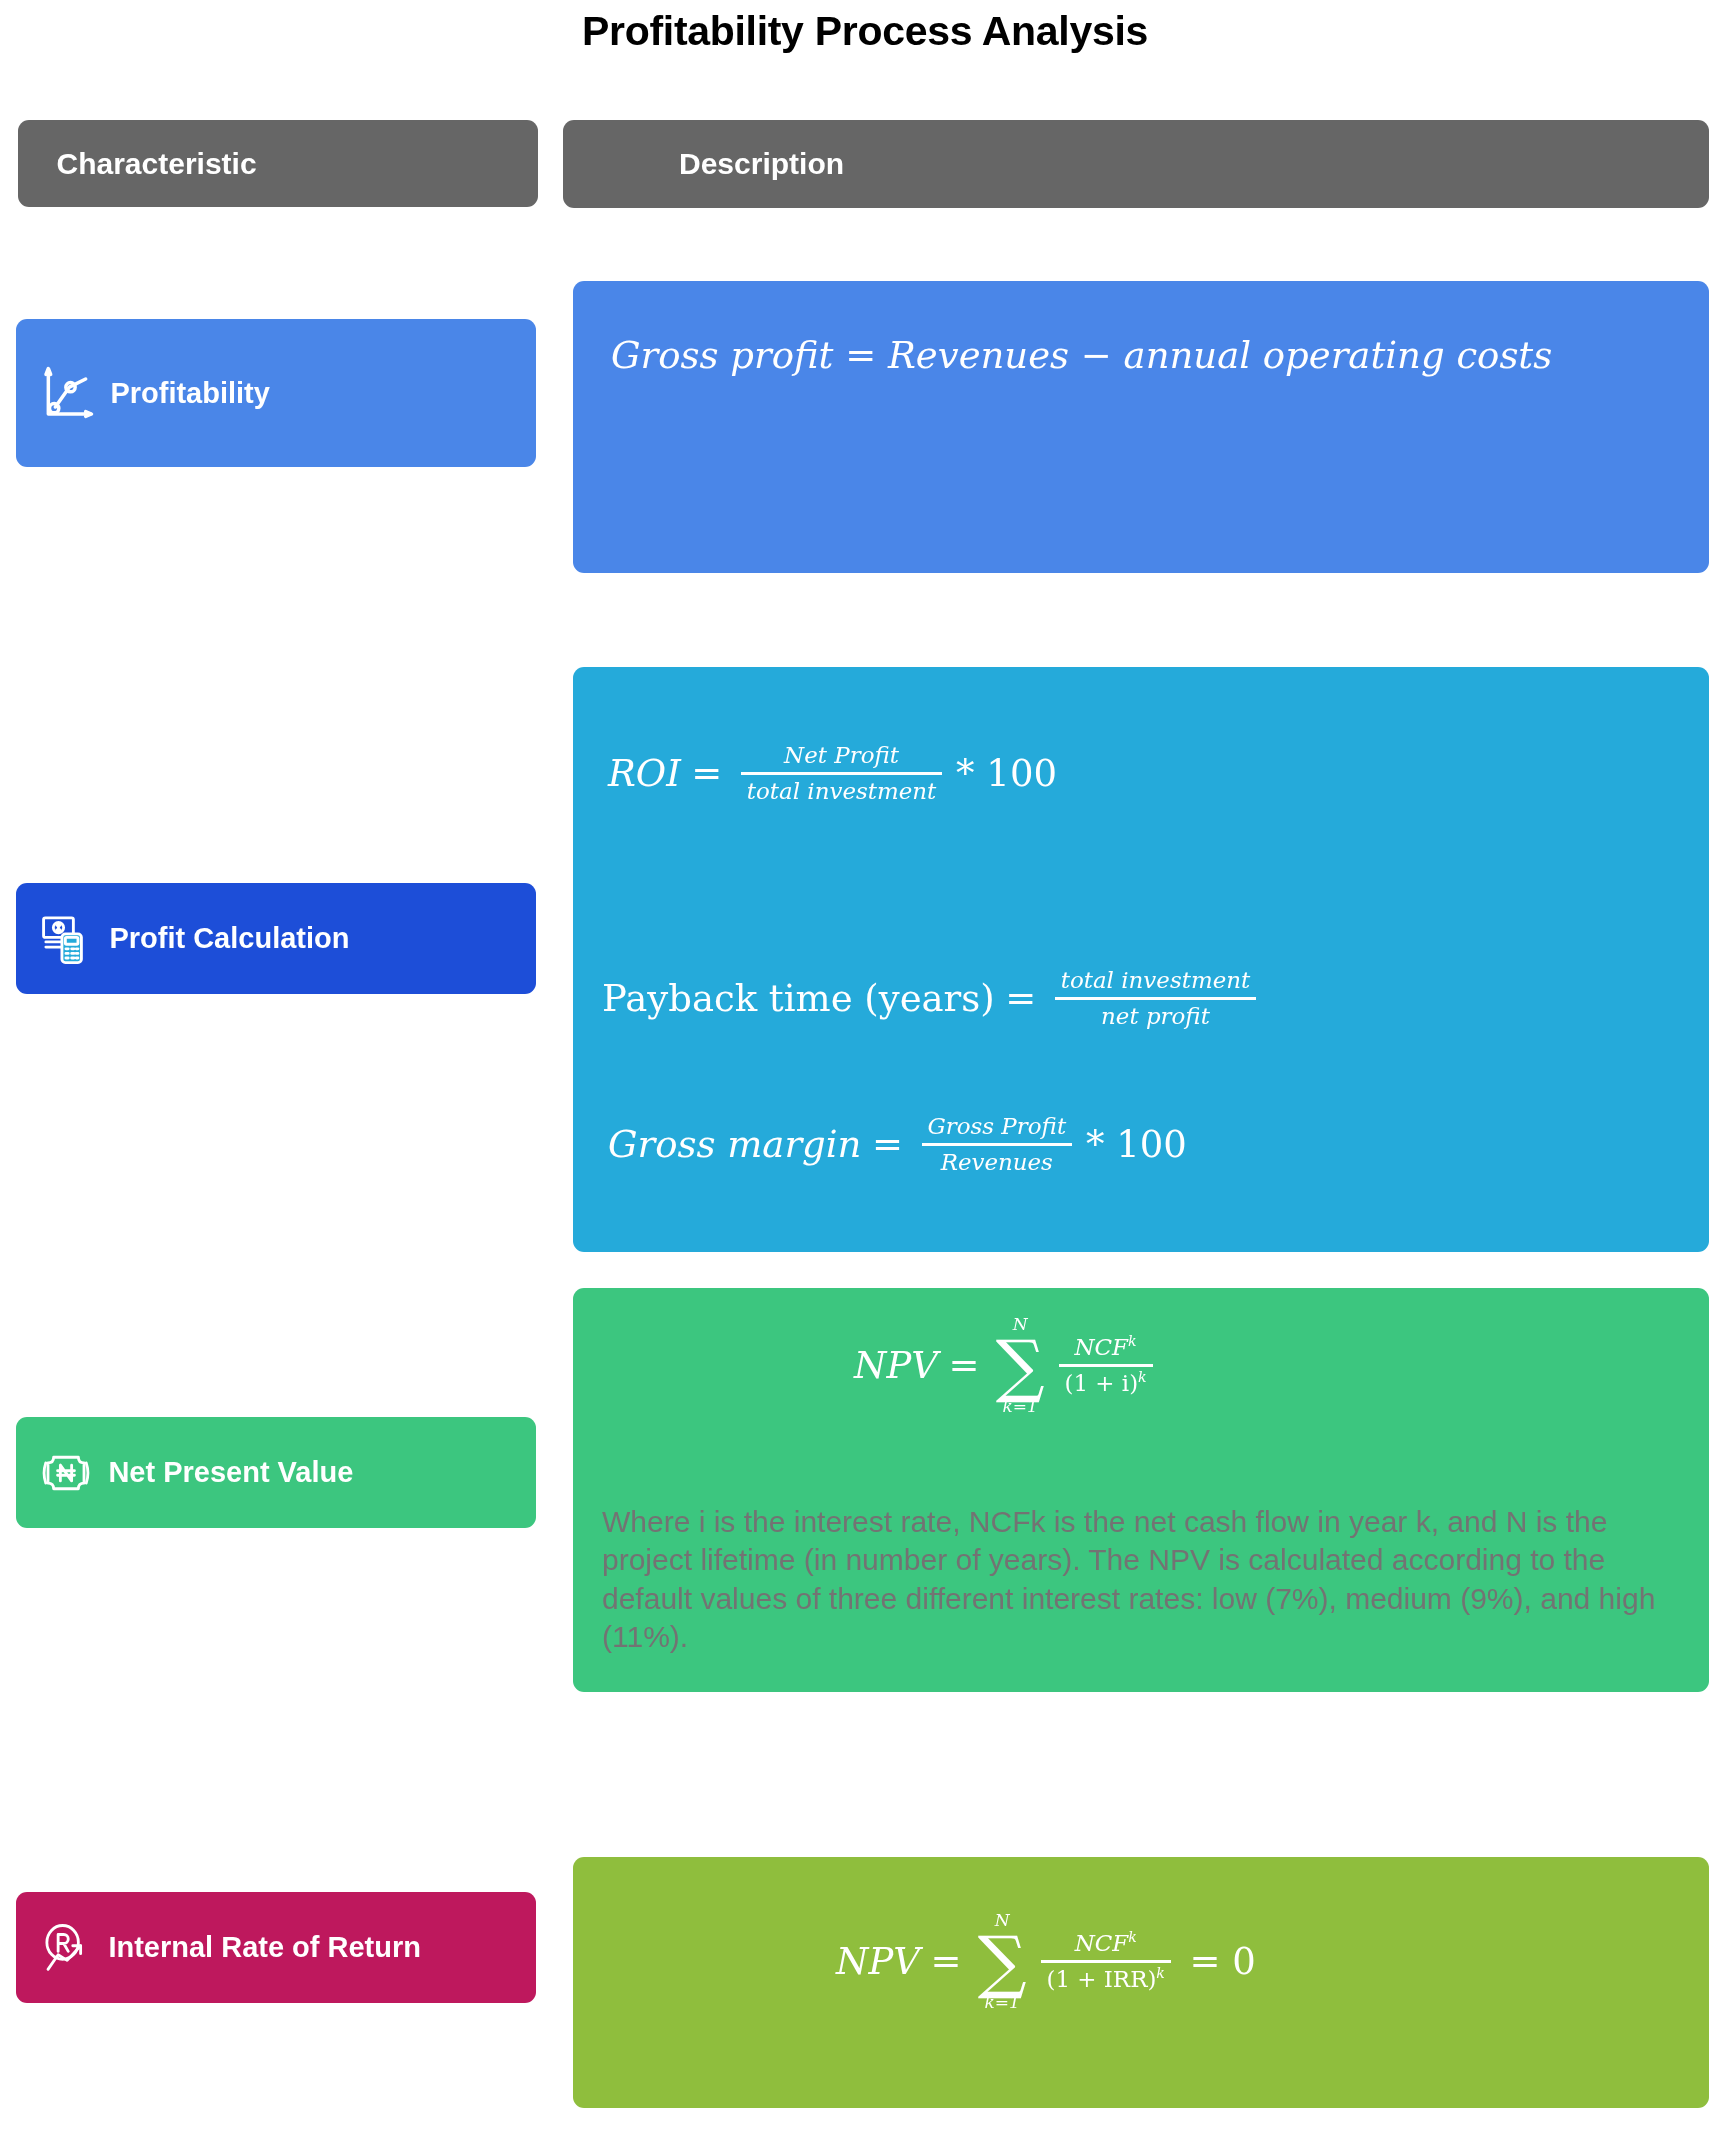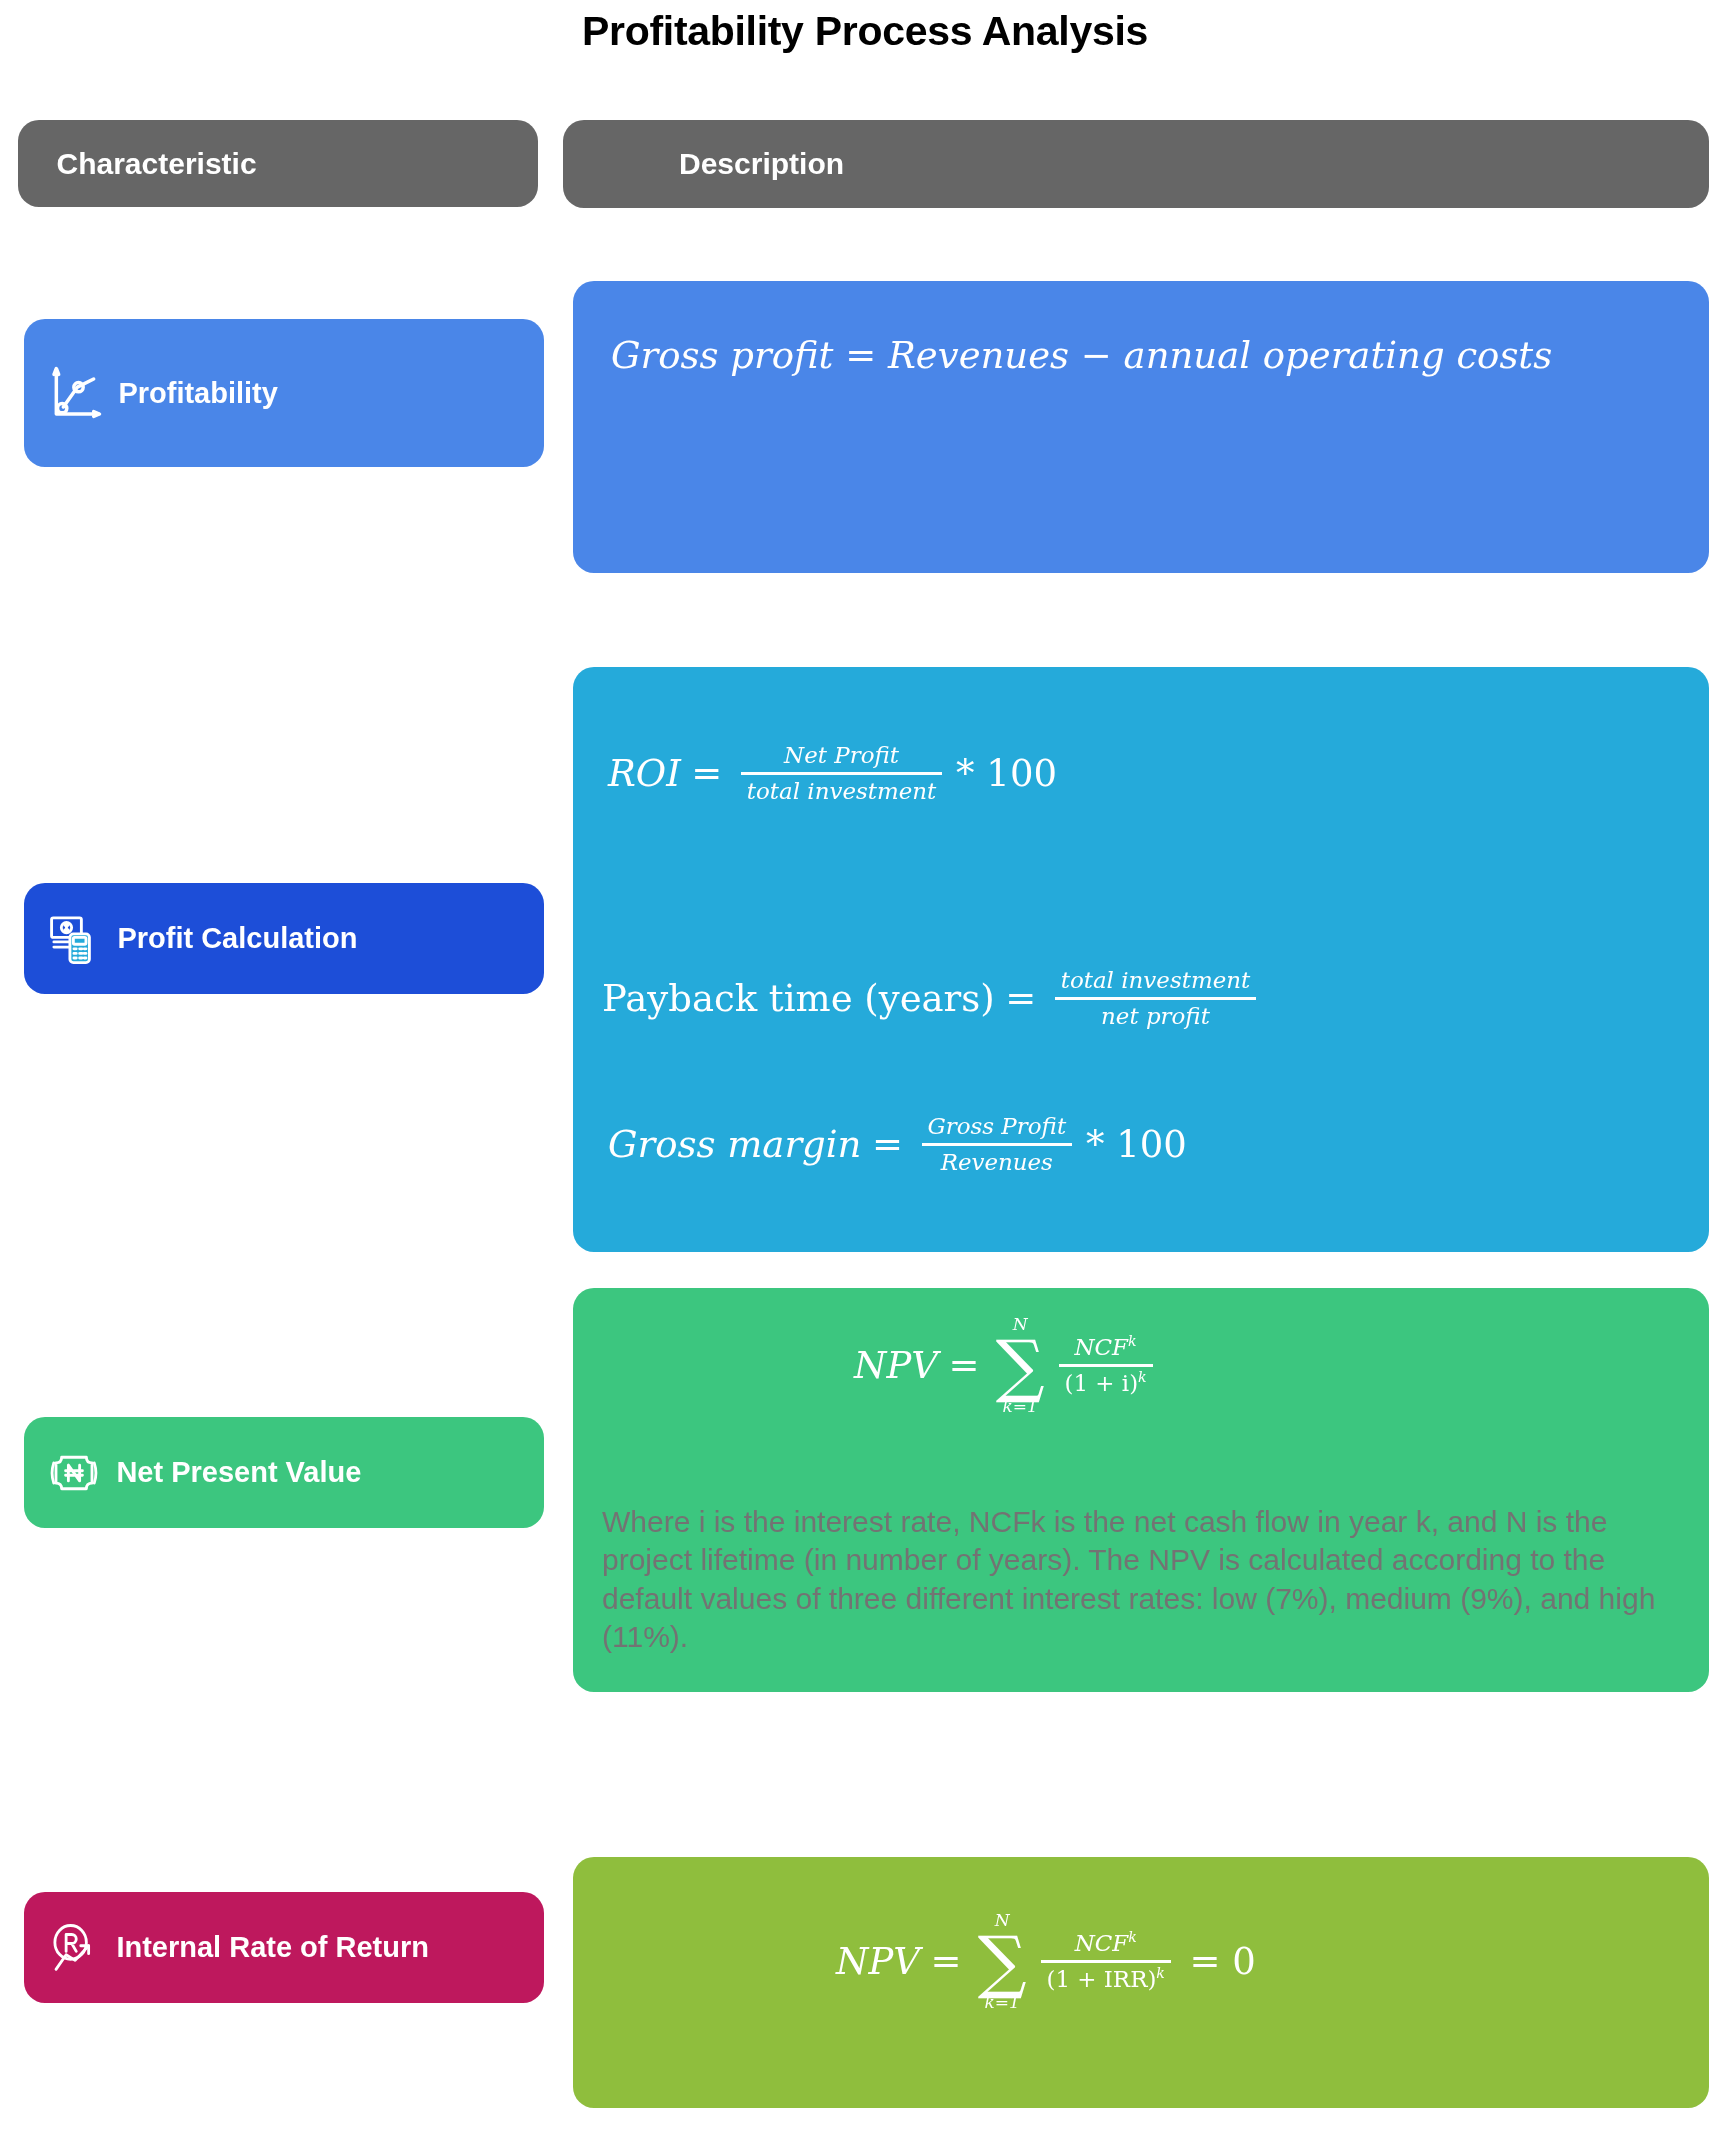--- a/index.html
+++ b/index.html
@@ -24,21 +24,21 @@
     text-align: center;
     font-size: 41px;
     font-weight: bold;
     color: #000000;
     letter-spacing: -0.3px;
   }
 
   
   .card {
     position: absolute;
-    border-radius: 21px;
+    border-radius: 11px;
     box-sizing: border-box;
   }
 
   
   .hdr {
     background: #666666;
     color: #ffffff;
     display: flex;
     align-items: center;
     font-size: 30px;
@@ -47,21 +47,21 @@
   .hdr-char { left: 17.5px;  top: 120px; width: 520px;  height: 87px; padding-left: 39px; }
   .hdr-desc { left: 563px; top: 120px; width: 1146px; height: 88px; padding-left: 116px; }
 
   
   .label-card {
     display: flex;
     align-items: center;
     color: #ffffff;
     font-size: 29px;
     font-weight: bold;
-    left: 24px;
+    left: 16px;
     width: 520px;
   }
   .label-card .icon-wrap {
     flex: 0 0 auto;
     display: flex;
     align-items: center;
     justify-content: center;
     margin-left: 23.4px;
     margin-right: 15px;
   }

